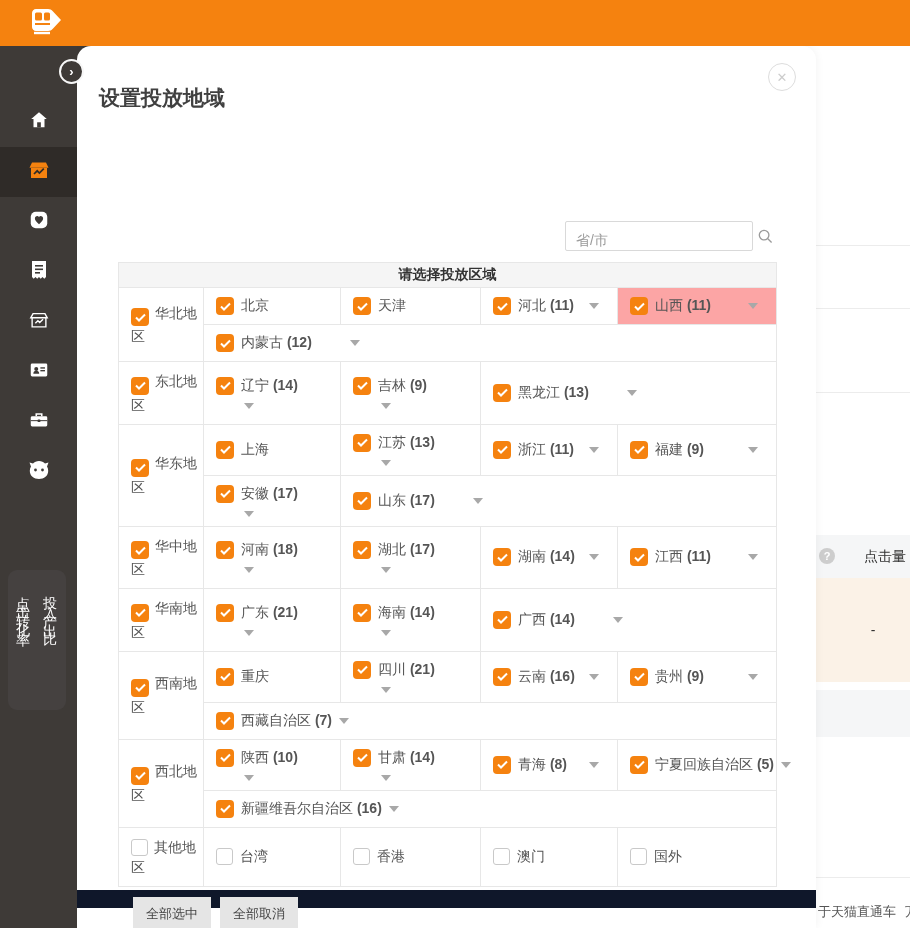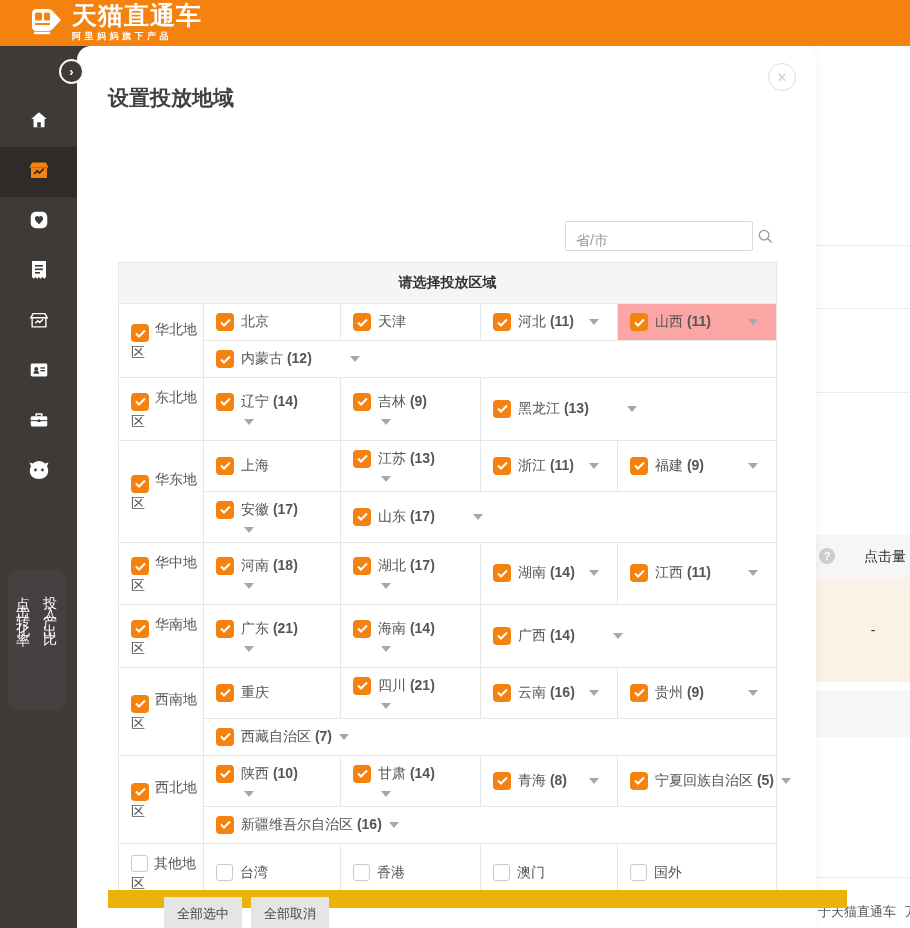--- a/index.html
+++ b/index.html
@@ -54,38 +54,38 @@
   
   .corner-notch { position:absolute; left:77px; top:46px; width:24px; height:24px;
     background:#3e3a37; z-index:2; }
   .modal { position:absolute; left:77px; top:46px; width:739px; height:882px;
     background:#fff; border-radius:14px 14px 0 0; z-index:3;
     box-shadow:0 0 10px rgba(0,0,0,.06); }
   .close-btn { position:absolute; left:691px; top:17px; width:28px; height:28px;
     border-radius:50%; border:1px solid #ddd; color:#ccc; font-size:13px;
     display:flex; align-items:center; justify-content:center; cursor:pointer;
     background:#fff; line-height:1; }
-  .modal-title { position:absolute; left:31px; top:38px; font-size:21px; color:#404040; }
+  .modal-title { position:absolute; left:22px; top:38px; font-size:21px; color:#404040; }
   .info-box { position:absolute; left:31px; top:96px; width:678px; background:#f6f6f6;
     padding:8px 16px; font-size:13px; color:#555; line-height:24px; }
   .info-link { color:#2a7de0; text-decoration:none; cursor:pointer; }
   .search-wrap { position:absolute; left:488px; top:175px; width:217px; height:30px; }
   .search-input { width:188px; height:30px; border:1px solid #d9d9d9; border-radius:2px;
     padding:8px 32px 0 10px; font-size:14px; color:#333; outline:none;
     font-family:"Liberation Sans", sans-serif; }
   .search-input::placeholder { color:#9b9b9b; }
   .search-icon { position:absolute; right:9px; top:7px; cursor:pointer; }
 
   
   .table-wrap { position:absolute; left:41px; top:216px; }
   table.region-table { border-collapse:collapse; table-layout:fixed; width:658px; }
   .region-table td { border:1px solid #e7e7e7; vertical-align:middle;
     padding:9px 4px 9px 12px; }
   .region-table tr.thead td { background:#f5f5f5; text-align:center; font-weight:bold;
-    padding:11px 0; font-size:14px; color:#333; }
+    padding:3px 0; font-size:14px; color:#333; }
   td.hl { background:#fca5a5; }
   .item { display:flex; align-items:center; font-size:14px; color:#555; }
   .item.wrap { flex-wrap:wrap; row-gap:7px; }
   .cb { width:18px; height:18px; border-radius:4px; flex:0 0 18px; margin-right:7px;
     display:inline-flex; align-items:center; justify-content:center;
     background:#f5820f; cursor:pointer; }
   .cb.off { background:#fff; border:1px solid #c9c9c9; border-radius:3px;
     width:17px; height:17px; flex:0 0 17px; }
   .lbl { cursor:pointer; white-space:nowrap; }
   .cnt { font-weight:bold; }
@@ -94,45 +94,41 @@
     border-right:5px solid transparent; border-top:6px solid #a8a8a8; }
   .arr-below { flex-basis:100%; padding-left:28px; margin-top:1px; }
   .arr-right { margin-left:auto; margin-right:14px; }
   .arr-gap { margin-left:38px; }
   .arr-inline { margin-left:7px; }
   .region-item { font-size:14px; color:#555; line-height:20px; }
   .region-item .cb { display:inline-flex; vertical-align:-4px; margin-right:6px; }
 
   
   .modal-footer { position:absolute; left:0; top:844px; width:739px; height:18px;
-    background:#eab308;margin-left:31px; }
+    background:#0f172a; }
   .fbtn { position:absolute; top:7px; height:34px; background:#e5e5e5; border:none;
     font-size:13px; color:#444; padding:0 13px; cursor:pointer;
     font-family:"Liberation Sans", sans-serif; }
   .fbtn-1 { left:56px; }
   .fbtn-2 { left:143px; }
 </style>
 </head>
 <body>
 
 <header class="topbar">
   <div class="logo">
     <span>
       <svg width="36" height="32" viewBox="0 0 36 32">
         <path d="M4 8 C4 5.8 5.8 4 8 4 H20 C22 4 23.5 4.8 24.8 6.2 L33 15 L24.8 23.8 C23.5 25.2 22 26 20 26 H8 C5.8 26 4 24.2 4 22 Z" fill="#fff"></path>
         <rect x="7" y="7.5" width="7" height="8" rx="1.5" fill="#f5820f"></rect>
         <rect x="16" y="7.5" width="6" height="8" rx="1.5" fill="#f5820f"></rect>
         <path d="M7 19 L22 19" stroke="#f5820f" stroke-width="2"></path>
         <path d="M6 28 H22" stroke="#fff" stroke-width="2.4"></path>
       </svg>
     </span>
-    <div class="logo-text">
-      <div class="logo-title">天猫直通车</div>
-      <div class="logo-sub">阿里妈妈旗下产品</div>
-    </div>
   </div>
 </header>
 
 <aside class="sidebar">
   <nav class="side-nav">
       <div class="side-item">
         <span><svg width="22" height="22" viewBox="0 0 24 24">
             <path d="M12 3.5 L3.5 10.8 H6 V20 H18 V10.8 H20.5 Z" fill="#fff"></path>
             <rect x="10" y="14.5" width="4" height="5.5" fill="#3e3a37"></rect>
           </svg></span>

